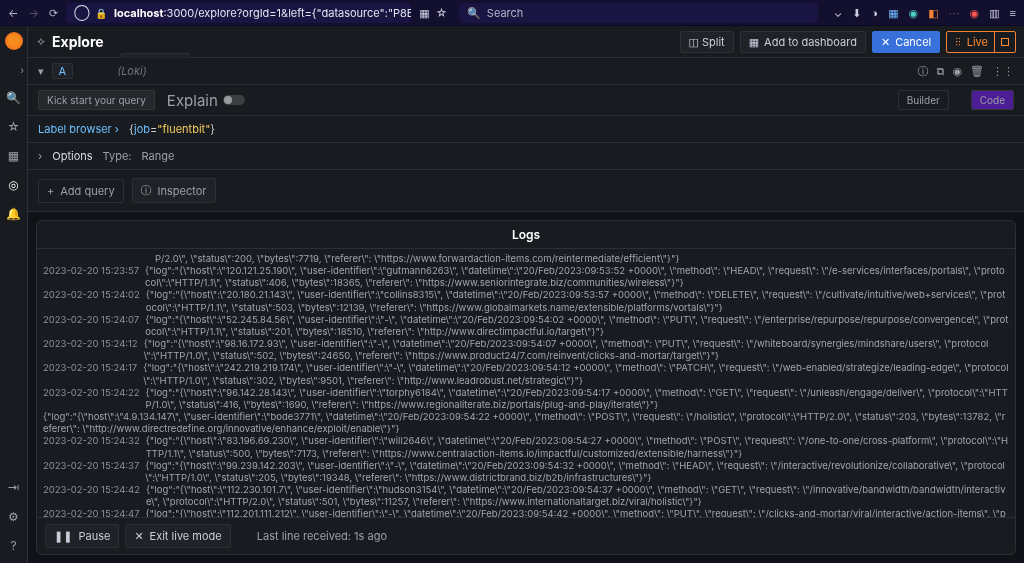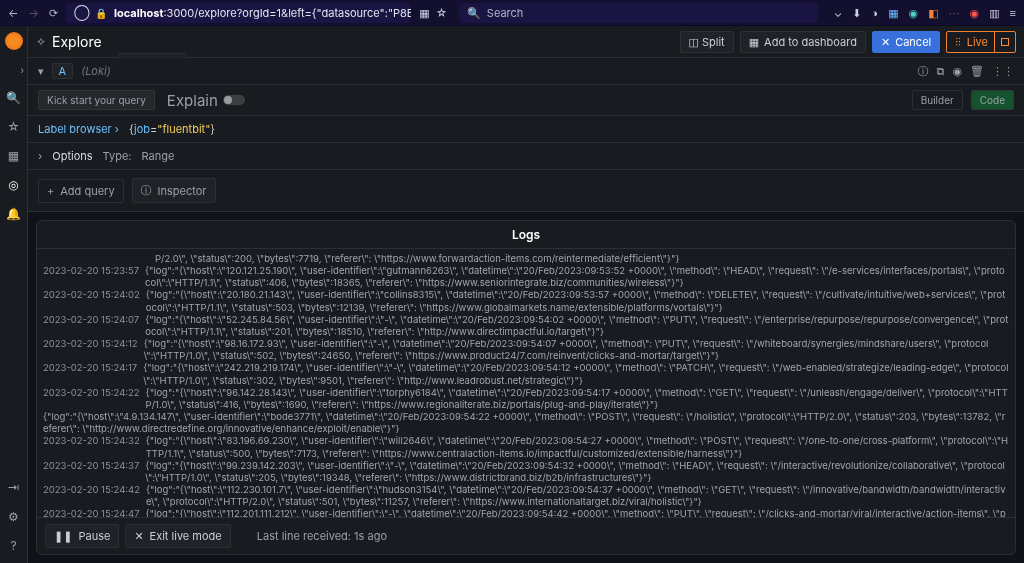--- a/index.html
+++ b/index.html
@@ -56,21 +56,21 @@
 
   .main{flex:1;display:flex;flex-direction:column;min-width:0;}
 
   
   .header{
     height:32px;background:var(--panel);border-bottom:1px solid var(--border);
     display:flex;align-items:center;padding:0 8px;gap:6px;
   }
   .header .title-wrap{display:flex;align-items:center;gap:6px;}
   .header .chev{color:var(--text-dim);}
-  .header .title{font-size:14px;font-weight:400;color:#fff;}
+  .header .title{font-size:14px;font-weight:700;color:#fff;}
   .ds-btn{
     display:flex;align-items:center;gap:6px;background:var(--panel2);
     border:1px solid var(--border);border-radius:2px;padding:3px 8px;font-size:11px;
     color:var(--text);margin-left:10px;margin-top:44px;
   }
   .ds-btn .loki-logo{width:12px;height:12px;background:linear-gradient(135deg,#f6d03c,#f68b1e);border-radius:2px;}
   .header .spacer{flex:1;}
   .hbtn{
     display:flex;align-items:center;gap:5px;background:var(--panel2);
     border:1px solid var(--border);border-radius:2px;padding:4px 8px;font-size:11px;color:var(--text);
@@ -87,28 +87,28 @@
   .live-btn .stop-box .sq{width:8px;height:8px;border:1px solid var(--orange2);}
 
   
   .editor{background:var(--panel);border-bottom:1px solid var(--border);}
   .row{display:flex;align-items:center;gap:8px;padding:5px 10px;border-top:1px solid var(--border);}
   .row.first{border-top:none;}
   .row.query-head{color:var(--text-dim);font-size:11px;}
   .row.query-head .letter{
     color:#6cc0ff;border:1px solid var(--border);padding:0 6px;border-radius:2px;background:var(--panel2);
   }
-  .row.query-head .dsname{font-style:italic;color:var(--text-faint);}
+  .row.query-head .dsname{font-style:italic;color:var(--text-faint);margin-left:36px;}
   .row.query-head .tool-icons{margin-left:auto;display:flex;gap:8px;color:var(--text-dim);}
   .kick-row{display:flex;align-items:center;gap:12px;padding:5px 10px;background:var(--panel);border-top:1px solid var(--border);}
   .chip{background:#24272b;border:1px solid #323538;border-radius:2px;padding:3px 8px;font-size:10px;color:var(--text-dim);}
   .explain{color:var(--text-dim);font-size:15px;display:flex;align-items:center;gap:5px;}
   .toggle{width:22px;height:10px;border-radius:6px;background:#3d3f42;position:relative;}
   .toggle::after{content:"";position:absolute;left:1px;top:1px;width:8px;height:8px;border-radius:50%;background:#9a9da0;}
-  .kick-row .right-chips{margin-left:auto;display:flex;gap:8px;}
+  .kick-row .right-chips{margin-left:auto;display:flex;gap:22px;}
   .q-row{display:flex;align-items:center;gap:10px;padding:6px 10px;border-top:1px solid var(--border);}
   .label-browser{color:#6cc0ff;font-size:11px;display:flex;gap:3px;}
   .codebox{
     font-family:Menlo,Consolas,monospace;font-size:11px;color:#e5e7ea;
   }
   .codebox .brace{color:#ccc;}
   .codebox .key{color:#6cc0ff;}
   .codebox .eq{color:#ccc;}
   .codebox .val{color:#f2cc60;}
   .opt-row{display:flex;align-items:center;gap:10px;padding:6px 10px;border-top:1px solid var(--border);color:var(--text-dim);font-size:11px;}
@@ -248,21 +248,21 @@
       </div>
 
       <div class="kick-row">
         <div class="chip">Kick start your query</div>
         <div class="explain">
           <span>Explain</span>
           <span class="toggle"></span>
         </div>
         <div class="right-chips">
           <div class="chip" style="background:transparent;border:1px solid var(--border)">Builder</div>
-          <div class="chip" style="background:#14532d">Code</div>
+          <div class="chip" style="background:#4c1d95">Code</div>
         </div>
       </div>
 
       <div class="q-row">
         <span class="label-browser">
           <span>Label browser</span>
             <span>›</span>
         </span>
         <span class="codebox">
           <span class="brace">{</span><span class="key">job</span><span class="eq">=</span><span class="val">"fluentbit"</span><span class="brace">}</span>

